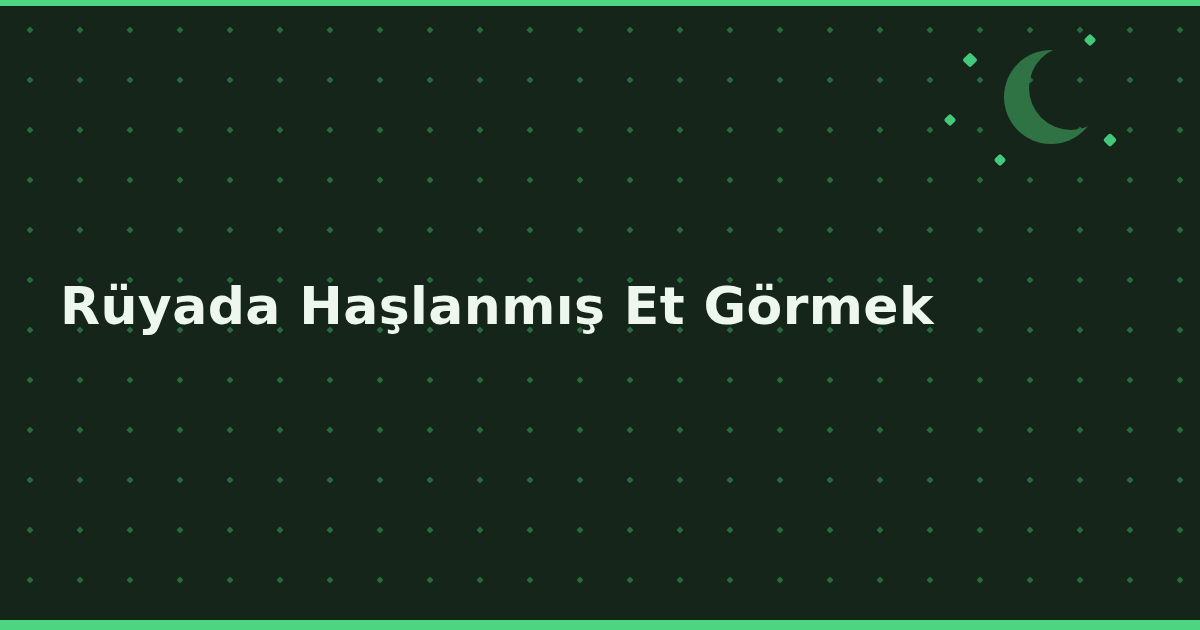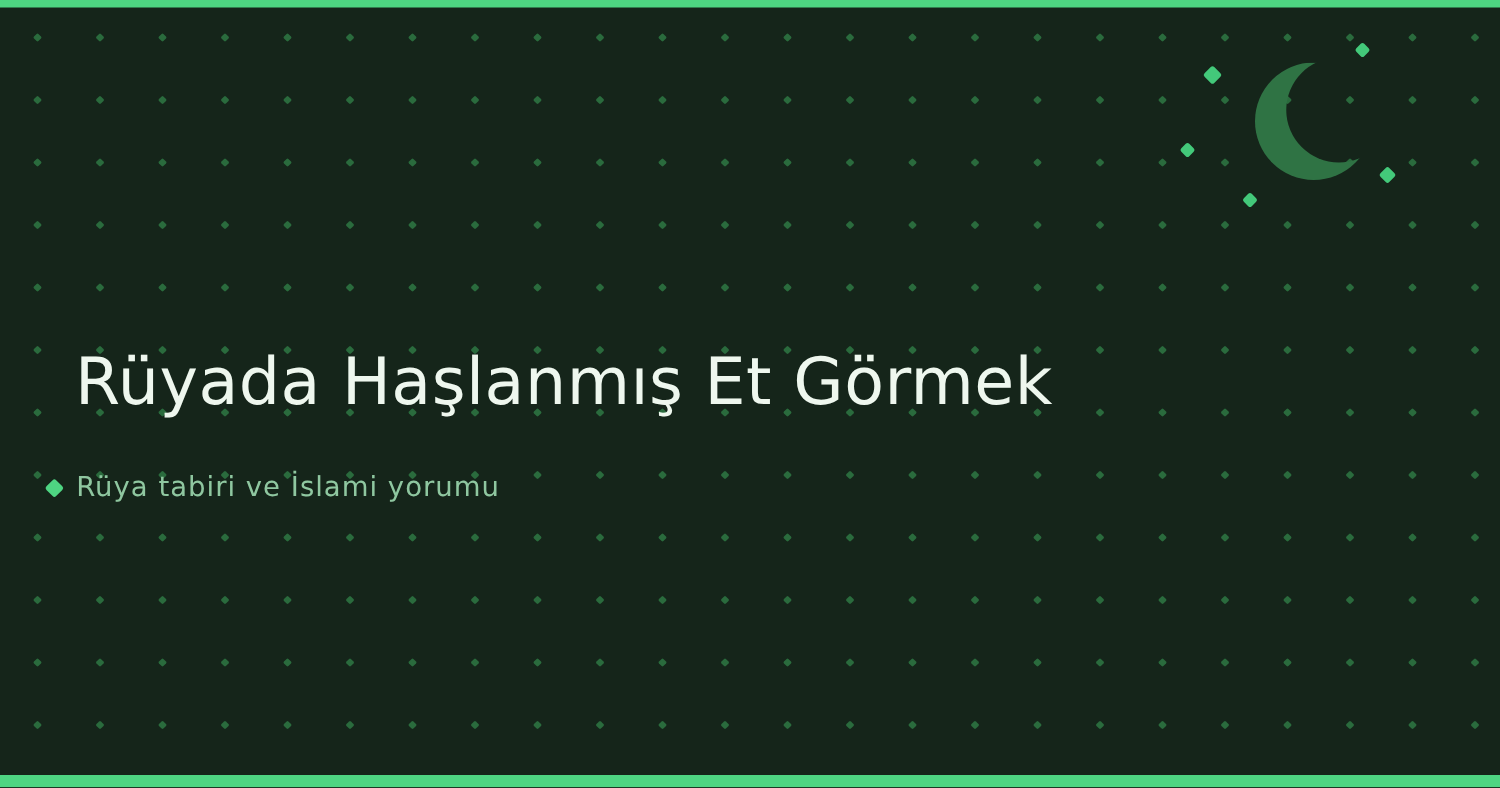--- a/index.html
+++ b/index.html
@@ -69,21 +69,21 @@
     top: 0;
     width: 1000px;
     height: 630px;
   }
 
   #page-title {
     position: absolute;
     top: 278px;
     left: 0;
     font-size: 52px;
-    font-weight: normal;
+    font-weight: bold;
     color: #eef7ee;
     letter-spacing: 0.4px;
     line-height: 1.08;
     white-space: nowrap;
   }
 
   #subtitle-row {
     position: absolute;
     top: 378px;
     left: -22px;
@@ -432,21 +432,17 @@
         </mask>
       </defs>
       <rect x="0" y="0" width="96" height="96" fill="#2f7344" mask="url(#crescent-mask)"></rect>
     </svg>
   </div>
 
   <div id="content">
 
     <h1 id="page-title">Rüyada Haşlanmış Et Görmek</h1>
 
-    <div id="subtitle-row">
-      <span id="subtitle-bullet"></span>
-      <span id="subtitle-text">Rüya tabiri ve İslami yorumu</span>
-    </div>
 
   </div>
 
   <div id="accent-bar-bottom" class="accent-bar"></div>
 </div>
 
 </body></html>

